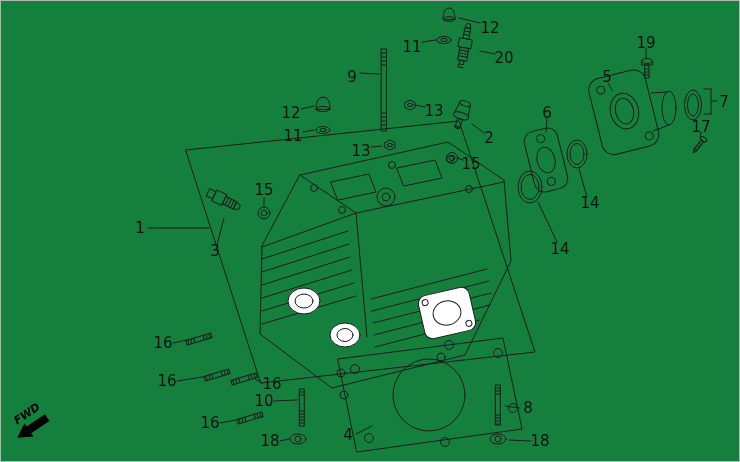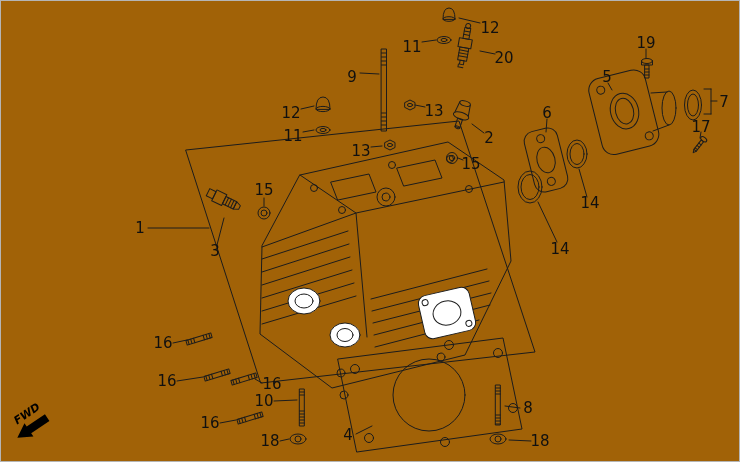--- a/index.html
+++ b/index.html
@@ -1,17 +1,17 @@
 <!DOCTYPE html>
 <html><head>
 <meta charset="utf-8">
 <style>
   html,body{margin:0;padding:0;background:#fff;}
   .stage{width:740px;height:462px;position:relative;box-sizing:border-box;
-         border:1px solid #b5b5b5;background:#a16207;overflow:hidden;
+         border:1px solid #b5b5b5;background:#15803d;overflow:hidden;
          font-family:"DejaVu Sans",sans-serif;}
   svg{display:block;}
   .ln{fill:none;stroke:#1c1c1c;stroke-width:1;stroke-linecap:round;stroke-linejoin:round;}
   .fw{fill:#fff;stroke:#1c1c1c;stroke-width:1;}
   .callout{font:15px "DejaVu Sans",sans-serif;fill:#101010;stroke:none;}
   .fwd-text{font:italic bold 11px "DejaVu Sans",sans-serif;fill:#000;stroke:none;}
   .solid{fill:#000;stroke:none;}
 </style>
 </head>
 <body>

